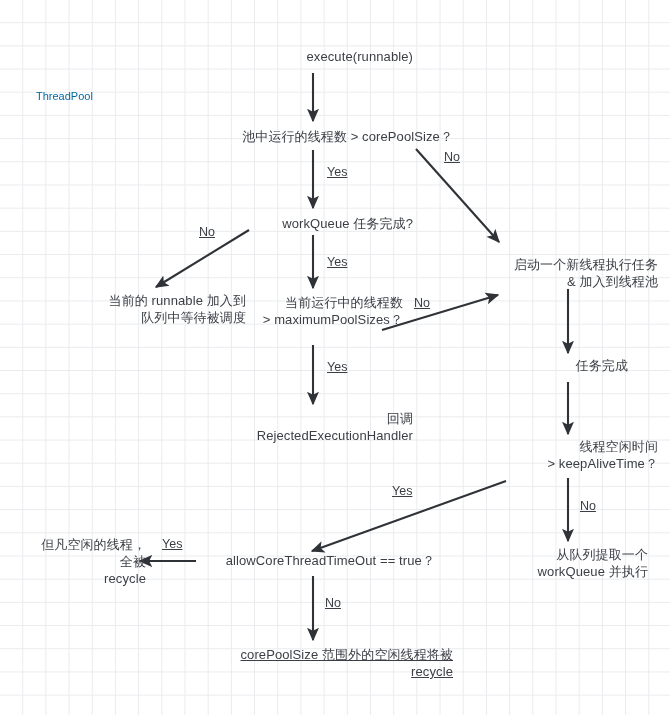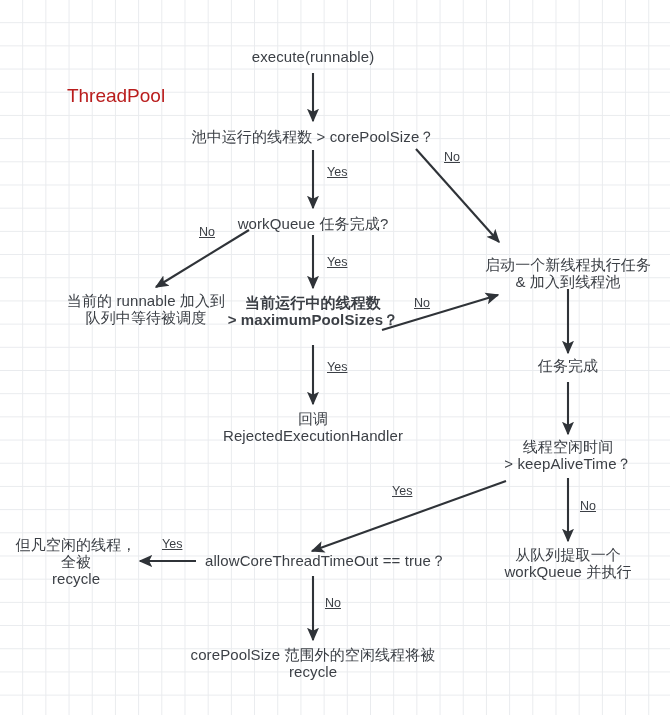--- a/index.html
+++ b/index.html
@@ -16,32 +16,32 @@
     background-image:
       linear-gradient(to right, #e9ebee 1px, transparent 1px),
       linear-gradient(to bottom, #e9ebee 1px, transparent 1px);
     background-size:23.2px 23.2px;
     background-position:-1px -1px;
   }
   svg#edges{position:absolute;left:0;top:0;width:670px;height:715px;pointer-events:none;}
   .node{
     position:absolute;
     color:#3b3f45;
-    font-size:15px;
+    font-size:13px;
     line-height:17px;
-    text-align:center;
+    text-align:right;
     white-space:pre;
     letter-spacing:0.1px;
   }
   .title{
     position:absolute;
-    color:#b91c1c;
-    font-size:19px;
+    color:#0369a1;
+    font-size:11px;
     line-height:18px;
-    text-align:center;
+    text-align:left;
     white-space:pre;
   }
   .elbl{
     position:absolute;
     color:#3b3f45;
     font-size:12.5px;
     line-height:14px;
     white-space:pre;
     text-decoration:underline;
   }
@@ -76,36 +76,36 @@
 
 <div class="title" style="left:36px;top:51px;width:160px;">
   <div>ThreadPool</div>
 </div>
 
 <div class="node" style="left:213px;top:48px;width:200px;">execute(runnable)</div>
 <div class="node" style="left:173px;top:128px;width:280px;">池中运行的线程数 &gt; corePoolSize？</div>
 <div class="node" style="left:213px;top:215px;width:200px;">workQueue 任务完成?</div>
 <div class="node" style="left:46px;top:292px;width:200px;">当前的 runnable 加入到
 队列中等待被调度</div>
-<div class="node" style="left:223px;top:294px;width:180px;font-weight:bold;">当前运行中的线程数
+<div class="node" style="left:223px;top:294px;width:180px;">当前运行中的线程数
 &gt; maximumPoolSizes？</div>
 <div class="node" style="left:213px;top:410px;width:200px;">回调
 RejectedExecutionHandler</div>
 <div class="node" style="left:478px;top:256px;width:180px;">启动一个新线程执行任务
 &amp; 加入到线程池</div>
 <div class="node" style="left:508px;top:357px;width:120px;">任务完成</div>
 <div class="node" style="left:478px;top:438px;width:180px;">线程空闲时间
 &gt; keepAliveTime？</div>
 <div class="node" style="left:488px;top:546px;width:160px;">从队列提取一个
 workQueue 并执行</div>
 <div class="node" style="left:198px;top:552px;width:230px;margin-left:7px;">allowCoreThreadTimeOut == true？</div>
 <div class="node" style="left:6px;top:536px;width:140px;">但凡空闲的线程，
 全被
 recycle</div>
-<div class="node" style="left:173px;top:646px;width:280px;">corePoolSize 范围外的空闲线程将被
+<div class="node" style="left:173px;top:646px;width:280px;text-decoration:underline;">corePoolSize 范围外的空闲线程将被
 recycle</div>
 
 <div class="elbl" style="left:327px;top:165px;">Yes</div>
 <div class="elbl" style="left:444px;top:150px;">No</div>
 <div class="elbl" style="left:199px;top:225px;">No</div>
 <div class="elbl" style="left:327px;top:255px;">Yes</div>
 <div class="elbl" style="left:414px;top:296px;">No</div>
 <div class="elbl" style="left:327px;top:360px;">Yes</div>
 <div class="elbl" style="left:392px;top:484px;">Yes</div>
 <div class="elbl" style="left:580px;top:499px;">No</div>

